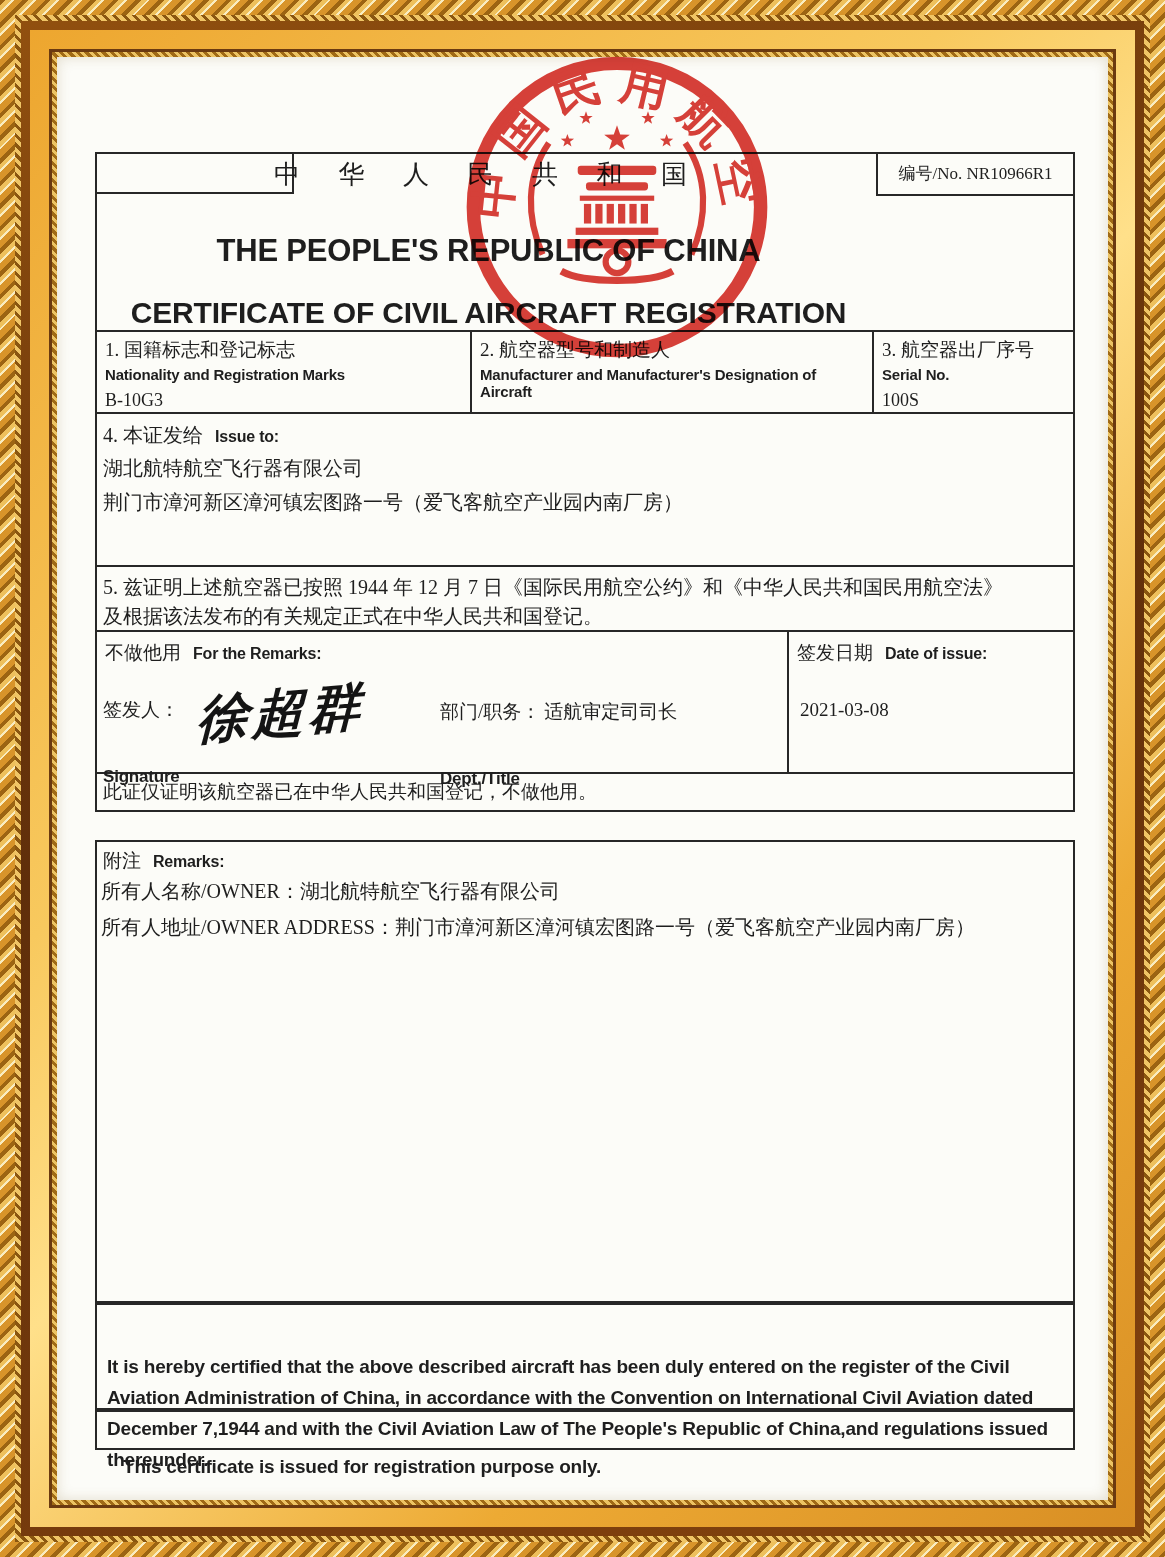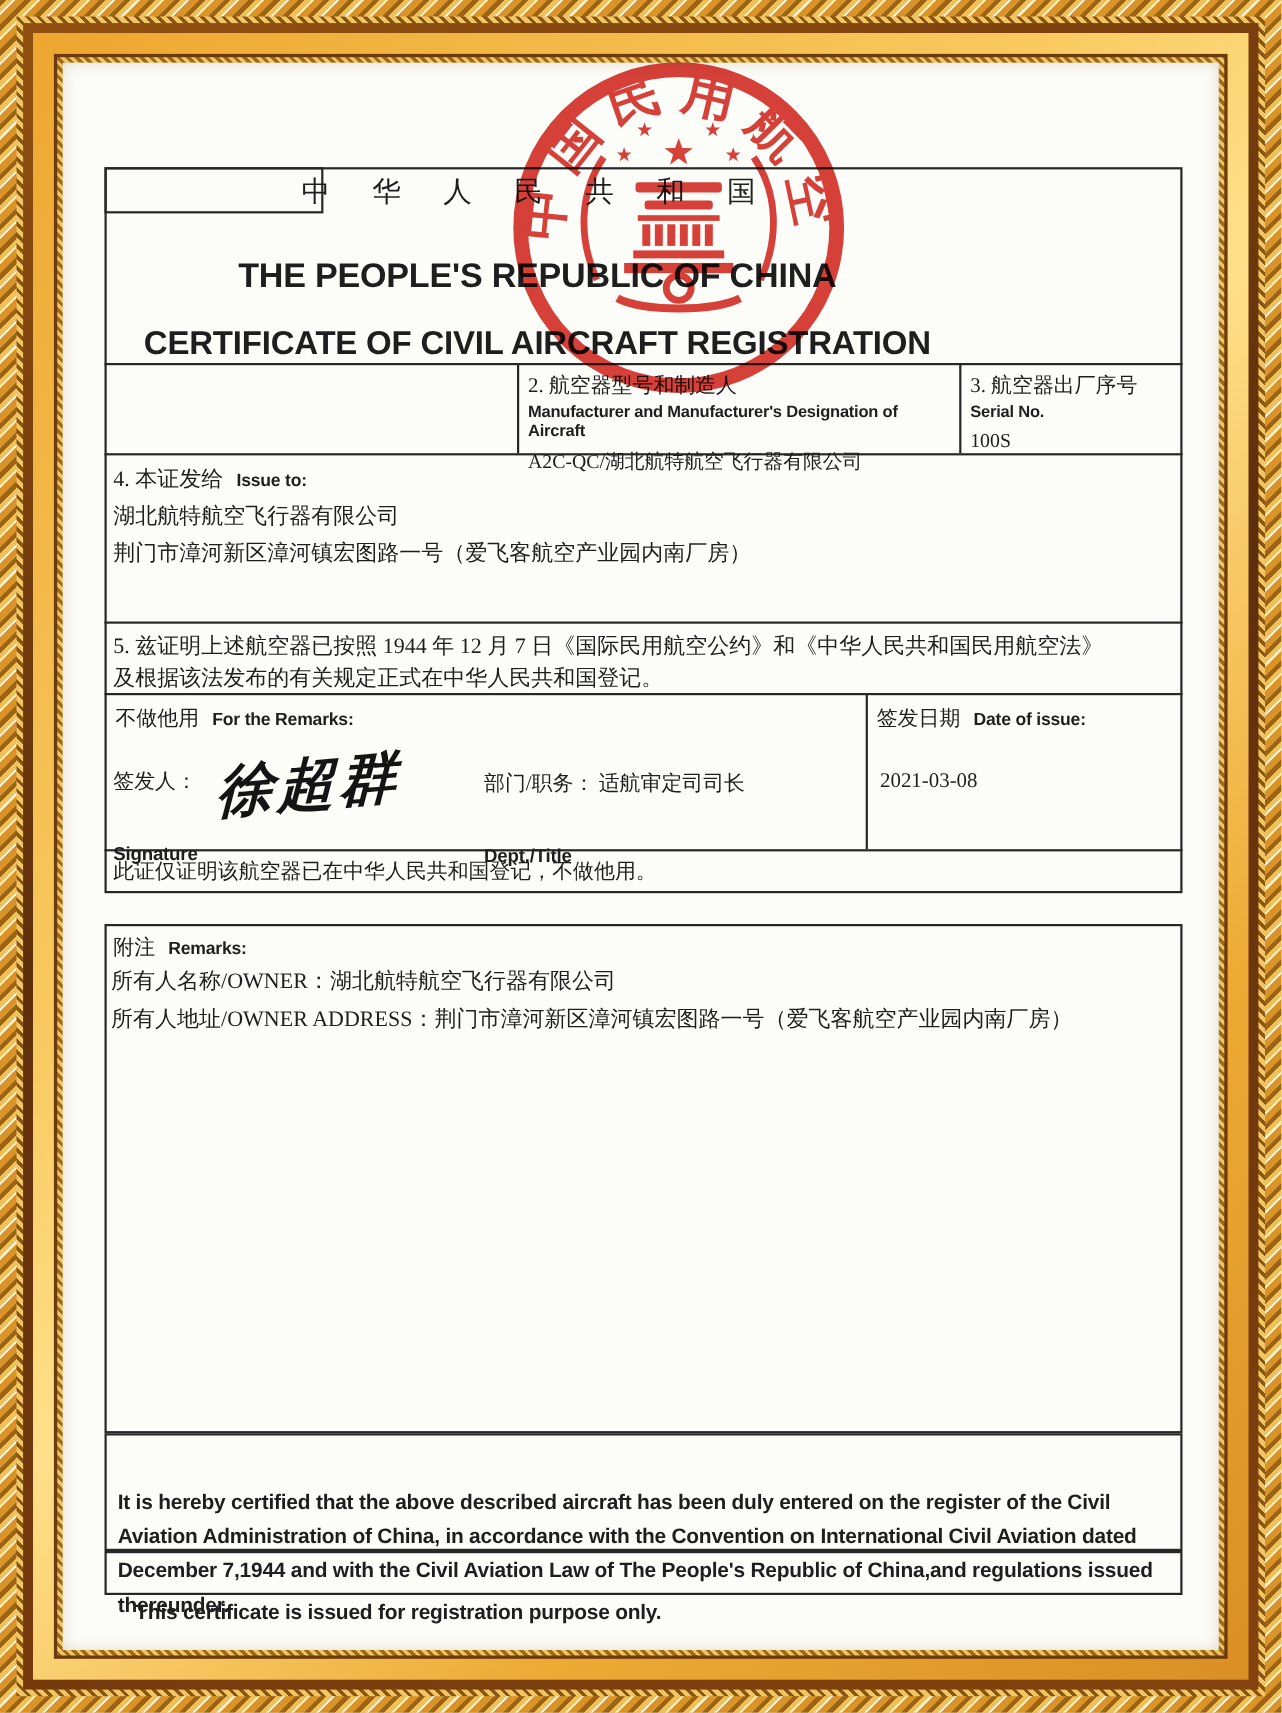--- a/index.html
+++ b/index.html
@@ -69,38 +69,45 @@
 <div class="fr fr4b"></div>
 <div class="fr fr5"></div>
 <div class="fr paper"></div>
 
 <div class="doc">
 
   <div class="box" style="left:95px;top:152px;width:980px;height:660px;"></div>
 
   <div class="box" style="left:95px;top:152px;width:199px;height:42px;"></div>
 
+  <div class="box" style="left:876px;top:152px;width:199px;height:44px;">
+    <div style="text-align:center;font-size:17px;line-height:40px;"><span class="cn">编号/No.</span>&nbsp;<span>NR10966R1</span></div>
+  </div>
 
   <div class="abs t-center cn title-cn-top">中 华 人 民 共 和 国</div>
   <div class="abs t-center enb title-en-top">THE PEOPLE'S REPUBLIC OF CHINA</div>
   <div class="abs t-center enb title-en-main">CERTIFICATE OF CIVIL AIRCRAFT REGISTRATION</div>
 
   <div class="hline" style="left:95px;top:330px;width:980px;"></div>
   <div class="hline" style="left:95px;top:412px;width:980px;"></div>
   <div class="hline" style="left:95px;top:565px;width:980px;"></div>
   <div class="hline" style="left:95px;top:630px;width:980px;"></div>
   <div class="hline" style="left:95px;top:772px;width:980px;"></div>
   <div class="vline" style="left:470px;top:330px;height:82px;"></div>
   <div class="vline" style="left:872px;top:330px;height:82px;"></div>
   <div class="vline" style="left:787px;top:630px;height:142px;"></div>
 
+  <div class="abs" style="left:105px;top:337px;width:355px;">
+    <div class="cn lab-cn">1. 国籍标志和登记标志</div>
+    <div class="enb lab-en">Nationality and Registration Marks</div>
+    <div class="val" style="margin-top:7px;">B-10G3</div>
+  </div>
   <div class="abs" style="left:480px;top:337px;width:385px;">
     <div class="cn lab-cn">2. 航空器型号和制造人</div>
     <div class="enb lab-en">Manufacturer and Manufacturer's Designation of Aircraft</div>
-    <div class="val" style="margin-top:7px;">A2C-QC/湖北航特航空飞行器有限公司</div>
   </div>
   <div class="abs" style="left:882px;top:337px;width:185px;">
     <div class="cn lab-cn">3. 航空器出厂序号</div>
     <div class="enb lab-en">Serial No.</div>
     <div class="val" style="margin-top:7px;">100S</div>
   </div>
 
   <div class="abs" style="left:103px;top:422px;">
     <span class="cn" style="font-size:20px;">4. 本证发给</span>
     <span class="enb" style="font-size:16px;margin-left:8px;">Issue to:</span>

